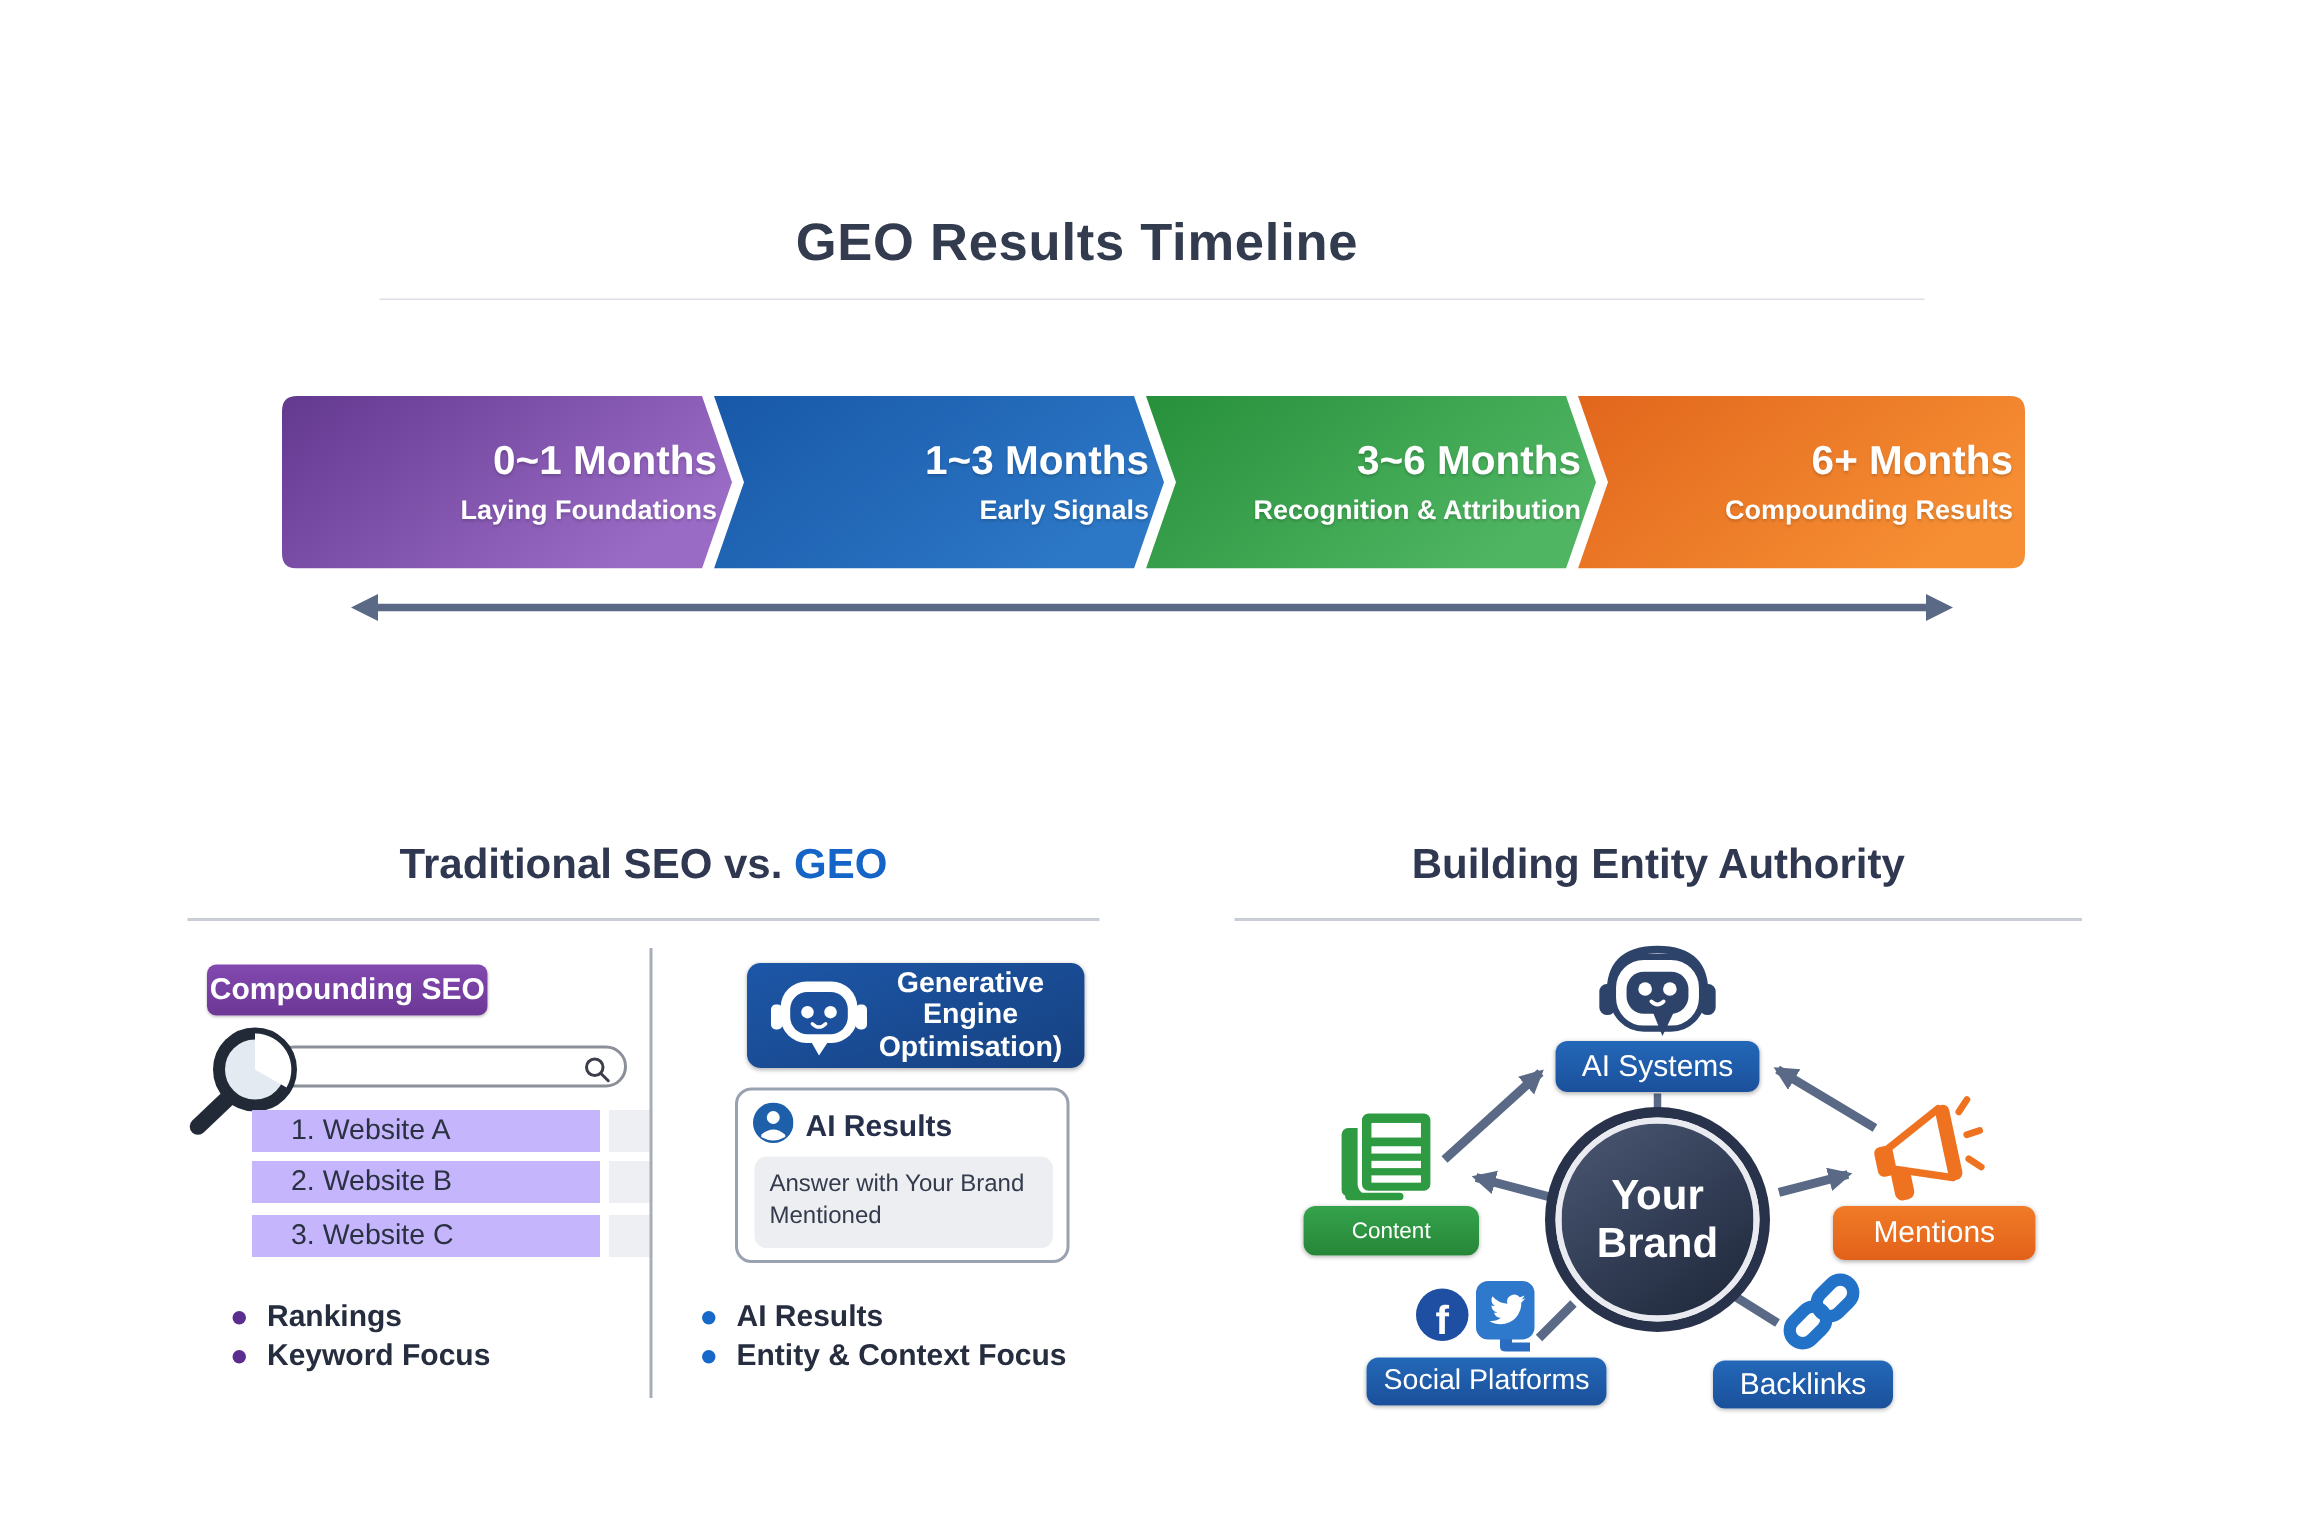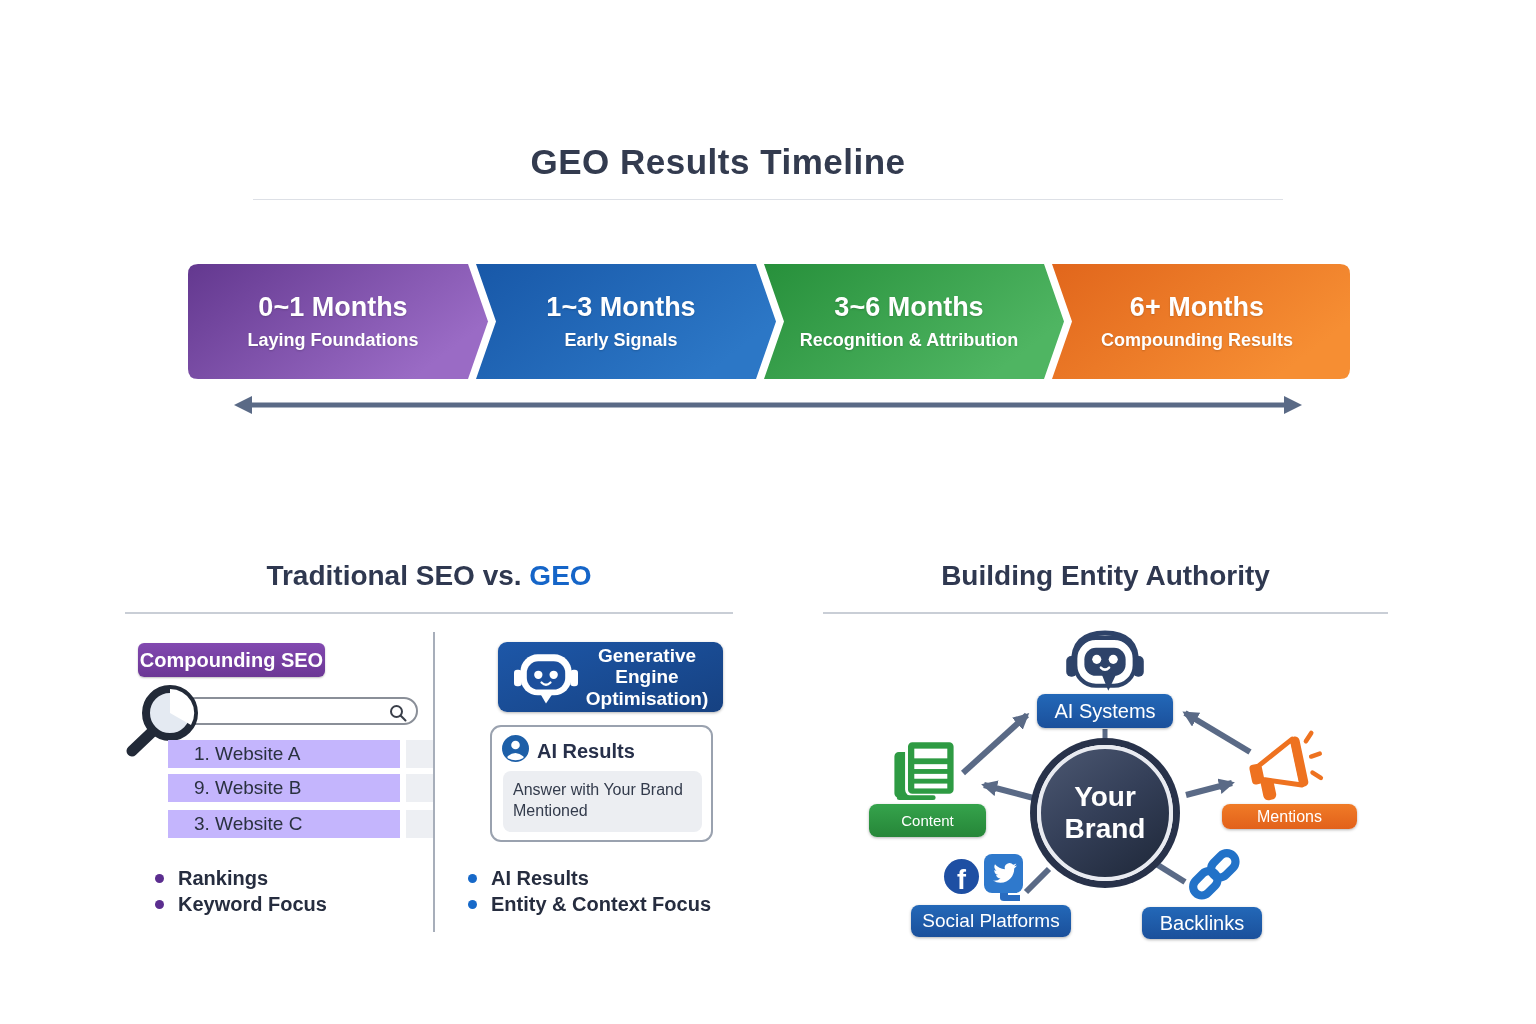--- a/index.html
+++ b/index.html
@@ -8,21 +8,21 @@
   .abs { position:absolute; }
 
   
   .main-title { left:253px; top:110px; width:930px; text-align:center;
     font-size:35px; font-weight:bold; color:#333B4F; letter-spacing:.5px; }
   .title-rule { left:253px; top:167px; width:1030px; height:1px; background:#DDE0E6; }
 
   
   .tl-band { left:188px; top:232px; }
   .tl-text { top:232px; height:115px; width:290px; display:flex; flex-direction:column;
-    align-items:center; justify-content:center; gap:7px; color:#fff; text-align:center; }
+    align-items:flex-end; justify-content:center; gap:7px; color:#fff; text-align:center; }
   .tl-months { font-size:27px; font-weight:bold; text-shadow:0 1px 2px rgba(0,0,0,.18); }
   .tl-label  { font-size:18px; font-weight:700; text-shadow:0 1px 2px rgba(0,0,0,.18); }
   .tl-axis { left:188px; top:360px; }
 
   
   .sec-title { top:528px; text-align:center; font-size:28px; font-weight:bold; color:#2F3850; }
   .sec-title .accent { color:#1565C8; }
   .sec-rule { top:580px; height:2px; background:#C9CED6; }
 
   
@@ -148,21 +148,21 @@
       <line x1="12.8" y1="12.8" x2="17.5" y2="17.5" stroke="#3A3F4A" stroke-width="2" stroke-linecap="round"></line>
     </svg>
   </div>
   <svg class="abs" style="left:124px; top:650px" width="80" height="76" viewBox="0 0 80 76">
     <circle cx="46" cy="31" r="24" fill="#E4EAF2" stroke="#222A38" stroke-width="8"></circle>
     <path d="M46,7 A24,24 0 0 1 67,43 L46,31 Z" fill="#FFFFFF"></path>
     <line x1="28" y1="50" x2="8" y2="69" stroke="#222A38" stroke-width="11" stroke-linecap="round"></line>
   </svg>
 
   <div class="abs serp-row" style="top:708px">1. Website A</div>
-  <div class="abs serp-row" style="top:742px">9. Website B</div>
+  <div class="abs serp-row" style="top:742px">2. Website B</div>
   <div class="abs serp-row" style="top:778px">3. Website C</div>
   <div class="abs serp-side" style="top:708px"></div>
   <div class="abs serp-side" style="top:742px"></div>
   <div class="abs serp-side" style="top:778px"></div>
 
   <div class="abs v-divider"></div>
 
   <div class="abs geo-badge">
     <svg style="position:absolute; left:16px; top:7px" width="64" height="58" viewBox="0 0 100 90">
       <rect x="0" y="32" width="12" height="26" rx="5" fill="#fff"></rect>
@@ -267,21 +267,21 @@
     <g transform="rotate(-12 42 40)">
       <rect x="6" y="30" width="12" height="20" rx="4" fill="#EE7220"></rect>
       <path d="M16,32 L54,13 L54,60 L16,46 Z" fill="#fff" stroke="#EE7220" stroke-width="5" stroke-linejoin="round"></path>
       <rect x="52" y="11" width="9" height="51" rx="4.5" fill="#EE7220"></rect>
       <rect x="14" y="46" width="13" height="22" rx="5" fill="#EE7220"></rect>
       <line x1="67" y1="18" x2="74" y2="11" stroke="#EE7220" stroke-width="4.5" stroke-linecap="round"></line>
       <line x1="69" y1="34" x2="78" y2="33" stroke="#EE7220" stroke-width="4.5" stroke-linecap="round"></line>
       <line x1="67" y1="50" x2="74" y2="57" stroke="#EE7220" stroke-width="4.5" stroke-linecap="round"></line>
     </g>
   </svg>
-  <div class="abs node-badge badge-orange" style="left:1222px; top:772px; width:135px; height:25px; font-size:16px">Mentions</div>
+  <div class="abs node-badge badge-orange" style="left:1222px; top:772px; width:135px; height:36px; font-size:20px">Mentions</div>
 
   <div class="abs fb-icon">
     <span>f</span>
   </div>
   <svg class="abs" style="left:984px; top:822px" width="42" height="50" viewBox="0 0 42 50">
     <path d="M16,38 L16,44 Q16,47 20,47 L36,47 L36,41 L24,41 L24,38 Z" fill="#2A6CC0"></path>
     <rect x="0" y="0" width="39" height="39" rx="8" fill="#2F79CC"></rect>
     <path d="M33,11.5 c-.9.4-1.8.7-2.8.8 a4.9 4.9 0 0 0 2.1-2.7 c-.9.6-2 1-3.1 1.2 a4.8 4.8 0 0 0-8.3 4.4 A13.7 13.7 0 0 1 11,10.2 a4.8 4.8 0 0 0 1.5 6.5 c-.8 0-1.5-.2-2.2-.6 v.1 a4.9 4.9 0 0 0 3.9 4.8 c-.7.2-1.4.2-2.2.1 a4.9 4.9 0 0 0 4.5 3.4 A9.7 9.7 0 0 1 9,26.6 a13.6 13.6 0 0 0 7.4 2.2 c8.9 0 13.8-7.4 13.8-13.8 v-.6 c.9-.7 1.7-1.5 2.4-2.5 Z" fill="#fff"></path>
   </svg>
   <div class="abs node-badge badge-blue" style="left:911px; top:873px; width:160px; height:32px; font-size:19px">Social Platforms</div>

